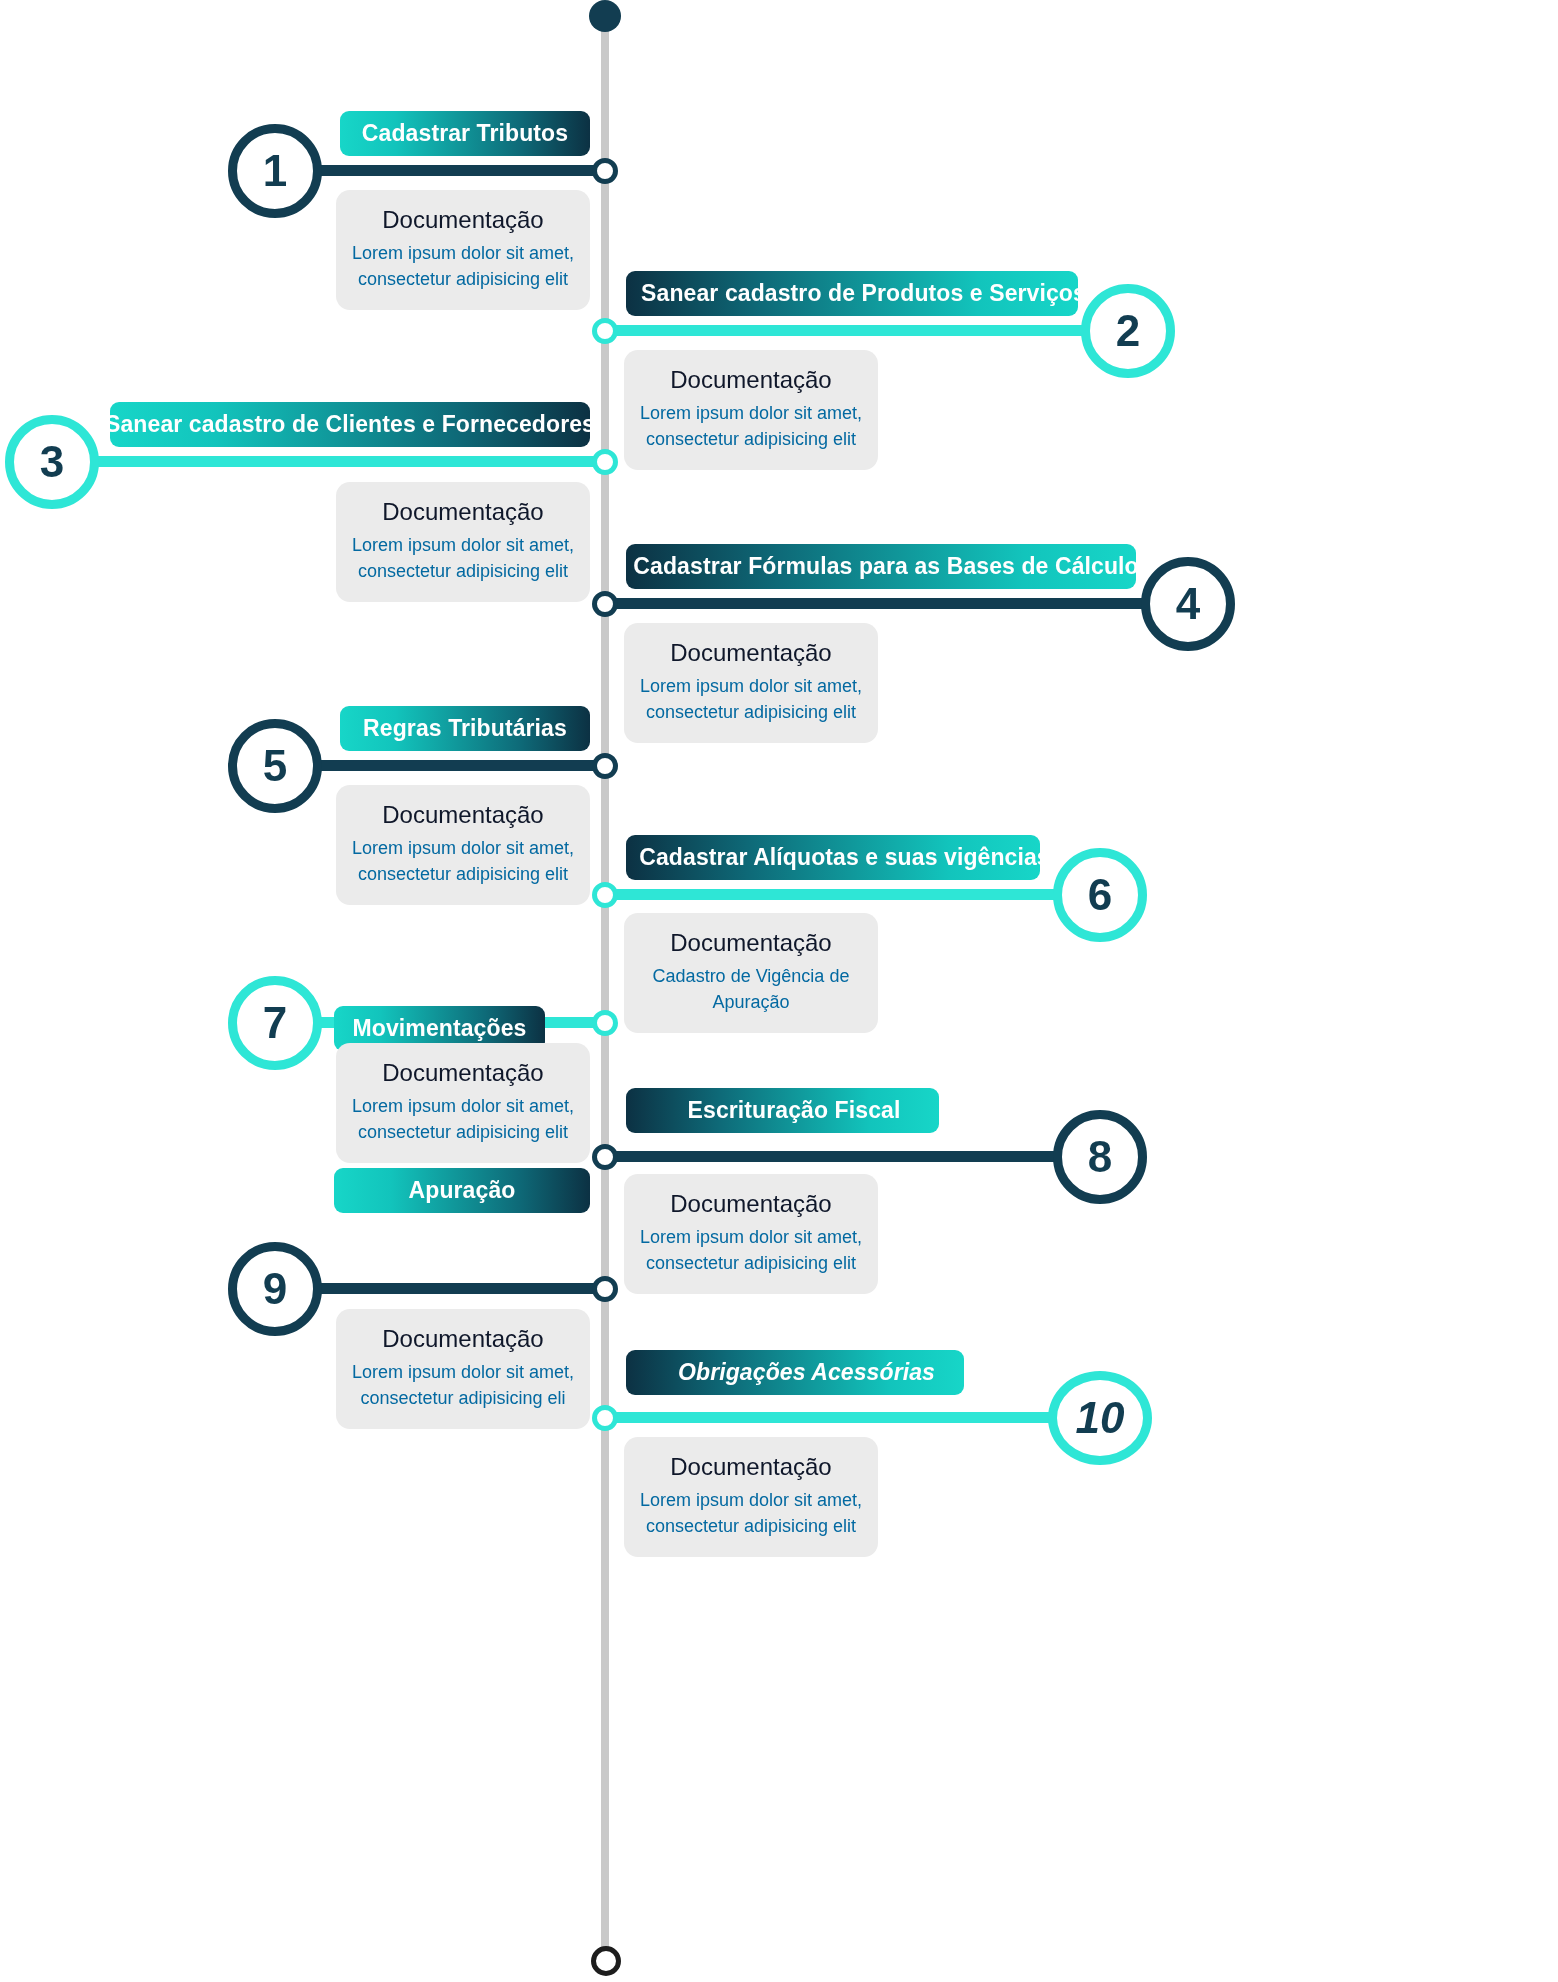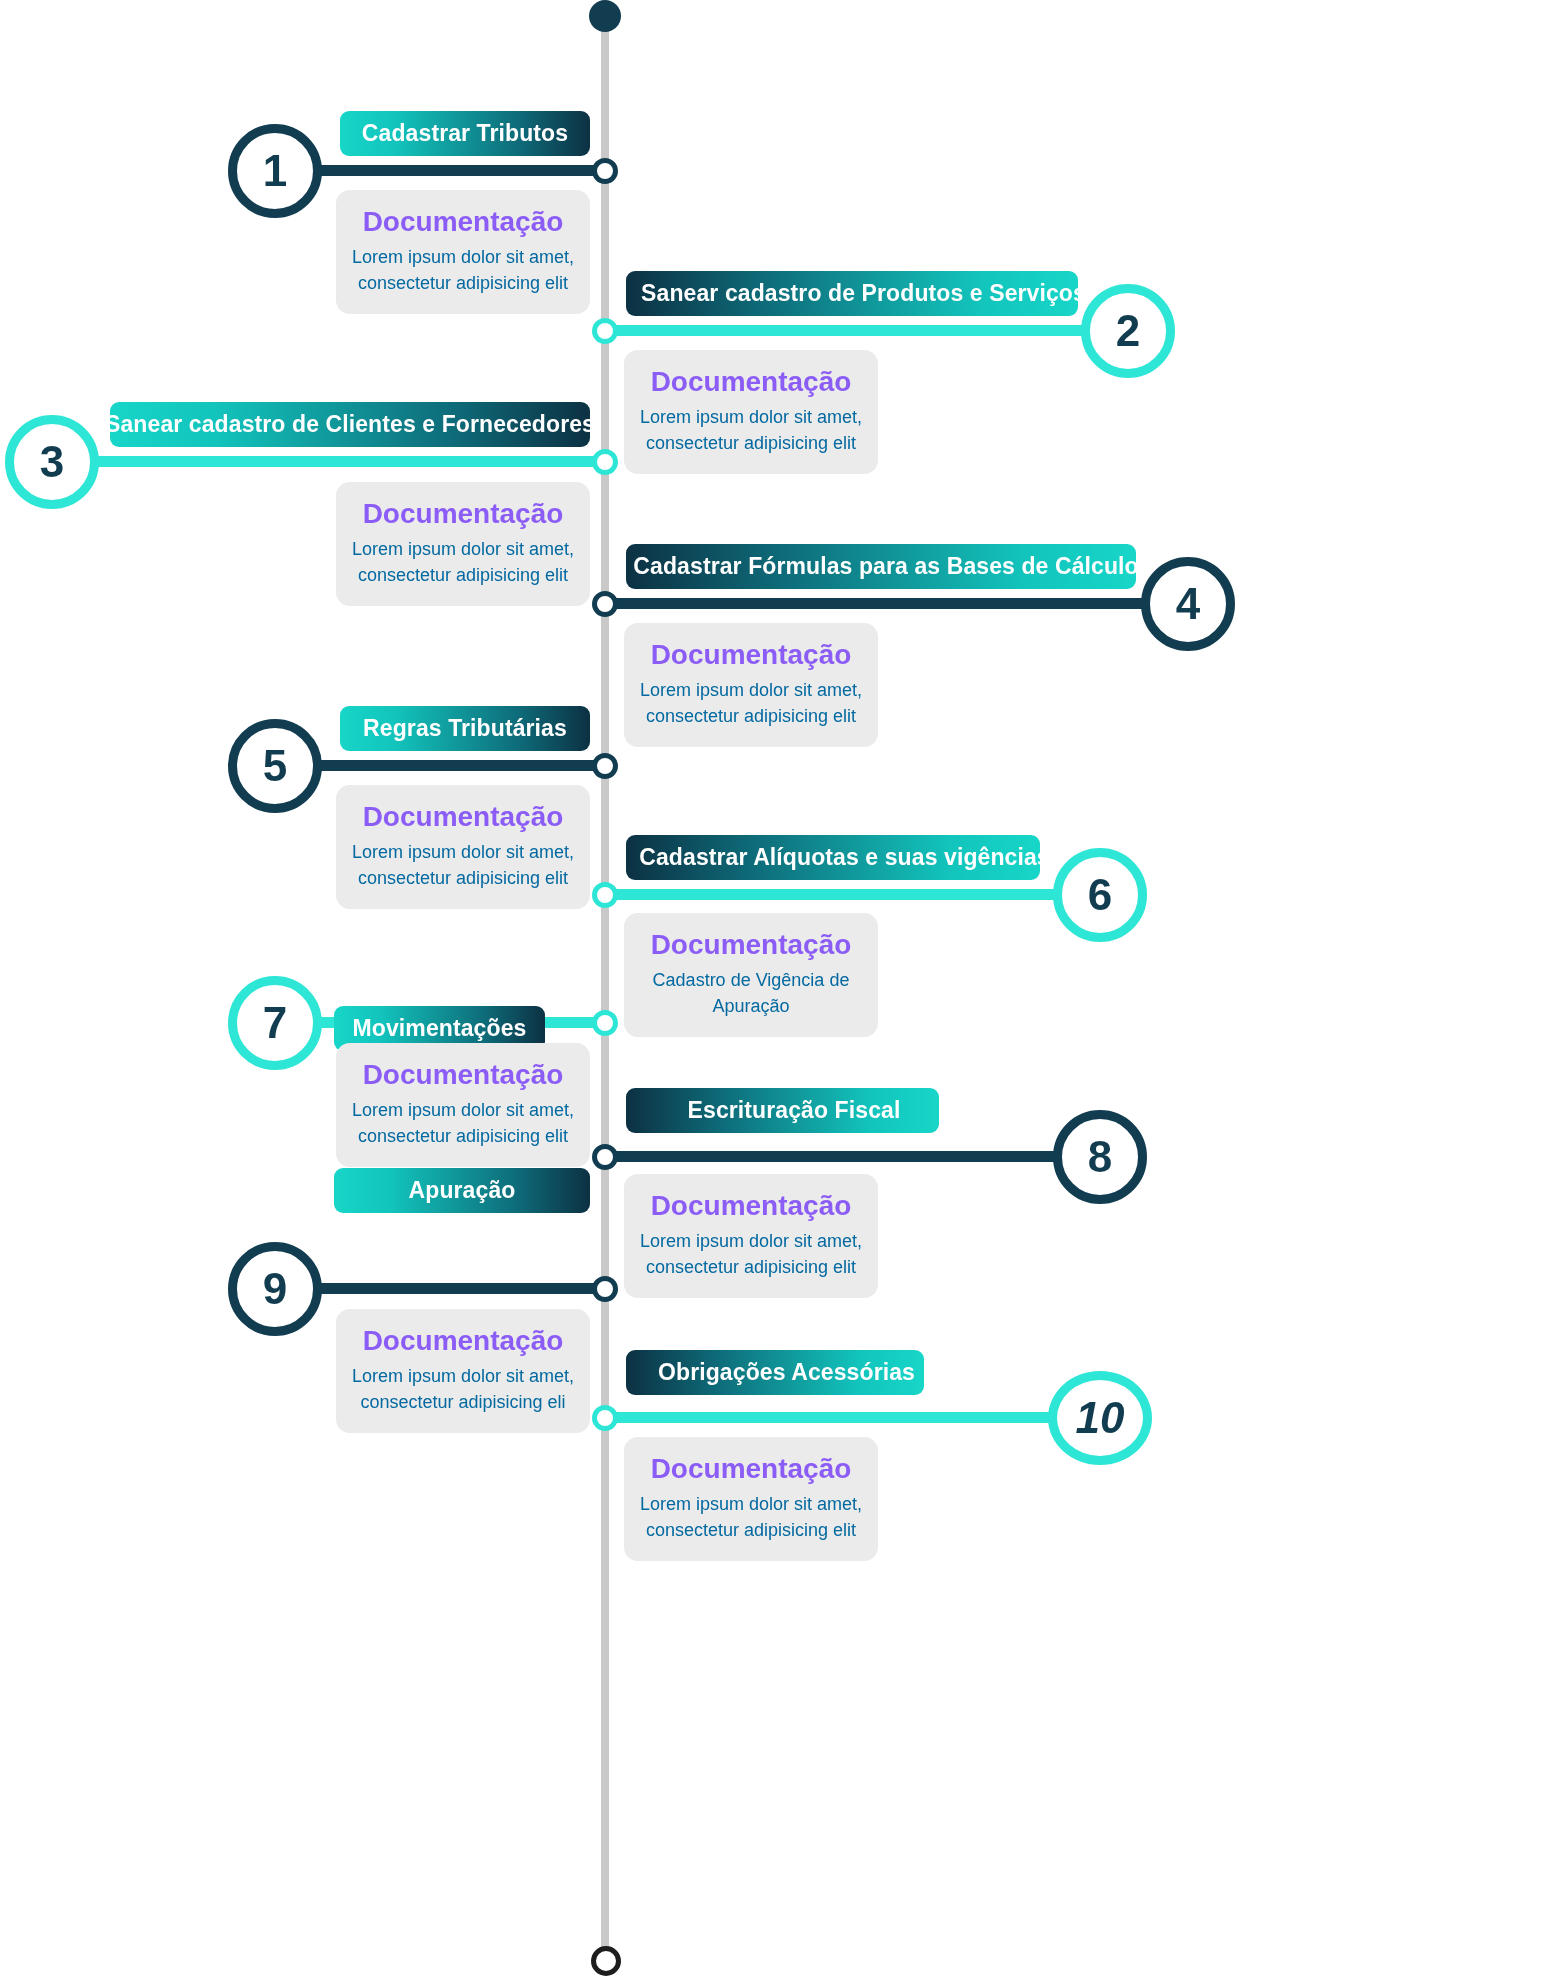--- a/index.html
+++ b/index.html
@@ -57,21 +57,21 @@
   }
   .pill.left-grad  { background:linear-gradient(90deg,#17D6C8 0%, #12C4BC 22%, #0E6A78 72%, #0C3143 100%); }
   .pill.right-grad { background:linear-gradient(90deg,#0C3143 0%, #0E6A78 30%, #12C4BC 78%, #17D6C8 100%);padding-left:41px; }
 
   
   .doc {
     position:absolute; background:#ebebeb; border-radius:14px;
     padding:16px 14px 18px; text-align:center;
   }
   .doc-title {
-    color:#8b5cf6; font-size:28px; font-weight:bold; margin-bottom:6px;
+    color:#0f172a; font-size:24px; font-weight:normal; margin-bottom:6px;
   }
   .doc-body {
     color:#0369a1; font-size:18px; line-height:1.45;
   }
 </style>
 </head>
 <body>
 
 <div id="spine-wrap">
   <div class="spine-line"></div>
@@ -184,19 +184,19 @@
     <div class="doc-title">Documentação</div>
     <div class="doc-body">Lorem ipsum dolor sit amet,</div>
     <div class="doc-body">consectetur adipisicing eli</div>
   </div>
 </div>
 
 <div class="step">
   <div class="connector" style="left:600px; top:1412px; width:475px; background:#2EE6D6;"></div>
   <div class="node teal" style="left:592px; top:1405px;"></div>
   <div class="num-circle teal wide" style="left:1048px; top:1371px;">10</div>
-  <div class="pill right-grad" style="left:626px; top:1350px; width:298px;">Obrigações Acessórias</div>
+  <div class="pill right-grad" style="left:626px; top:1350px; width:338px;font-style:italic;">Obrigações Acessórias</div>
   <div class="doc" style="left:624px; top:1437px; width:254px;">
     <div class="doc-title">Documentação</div>
     <div class="doc-body">Lorem ipsum dolor sit amet,</div>
     <div class="doc-body">consectetur adipisicing elit</div>
   </div>
 </div>
 
 </body></html>

